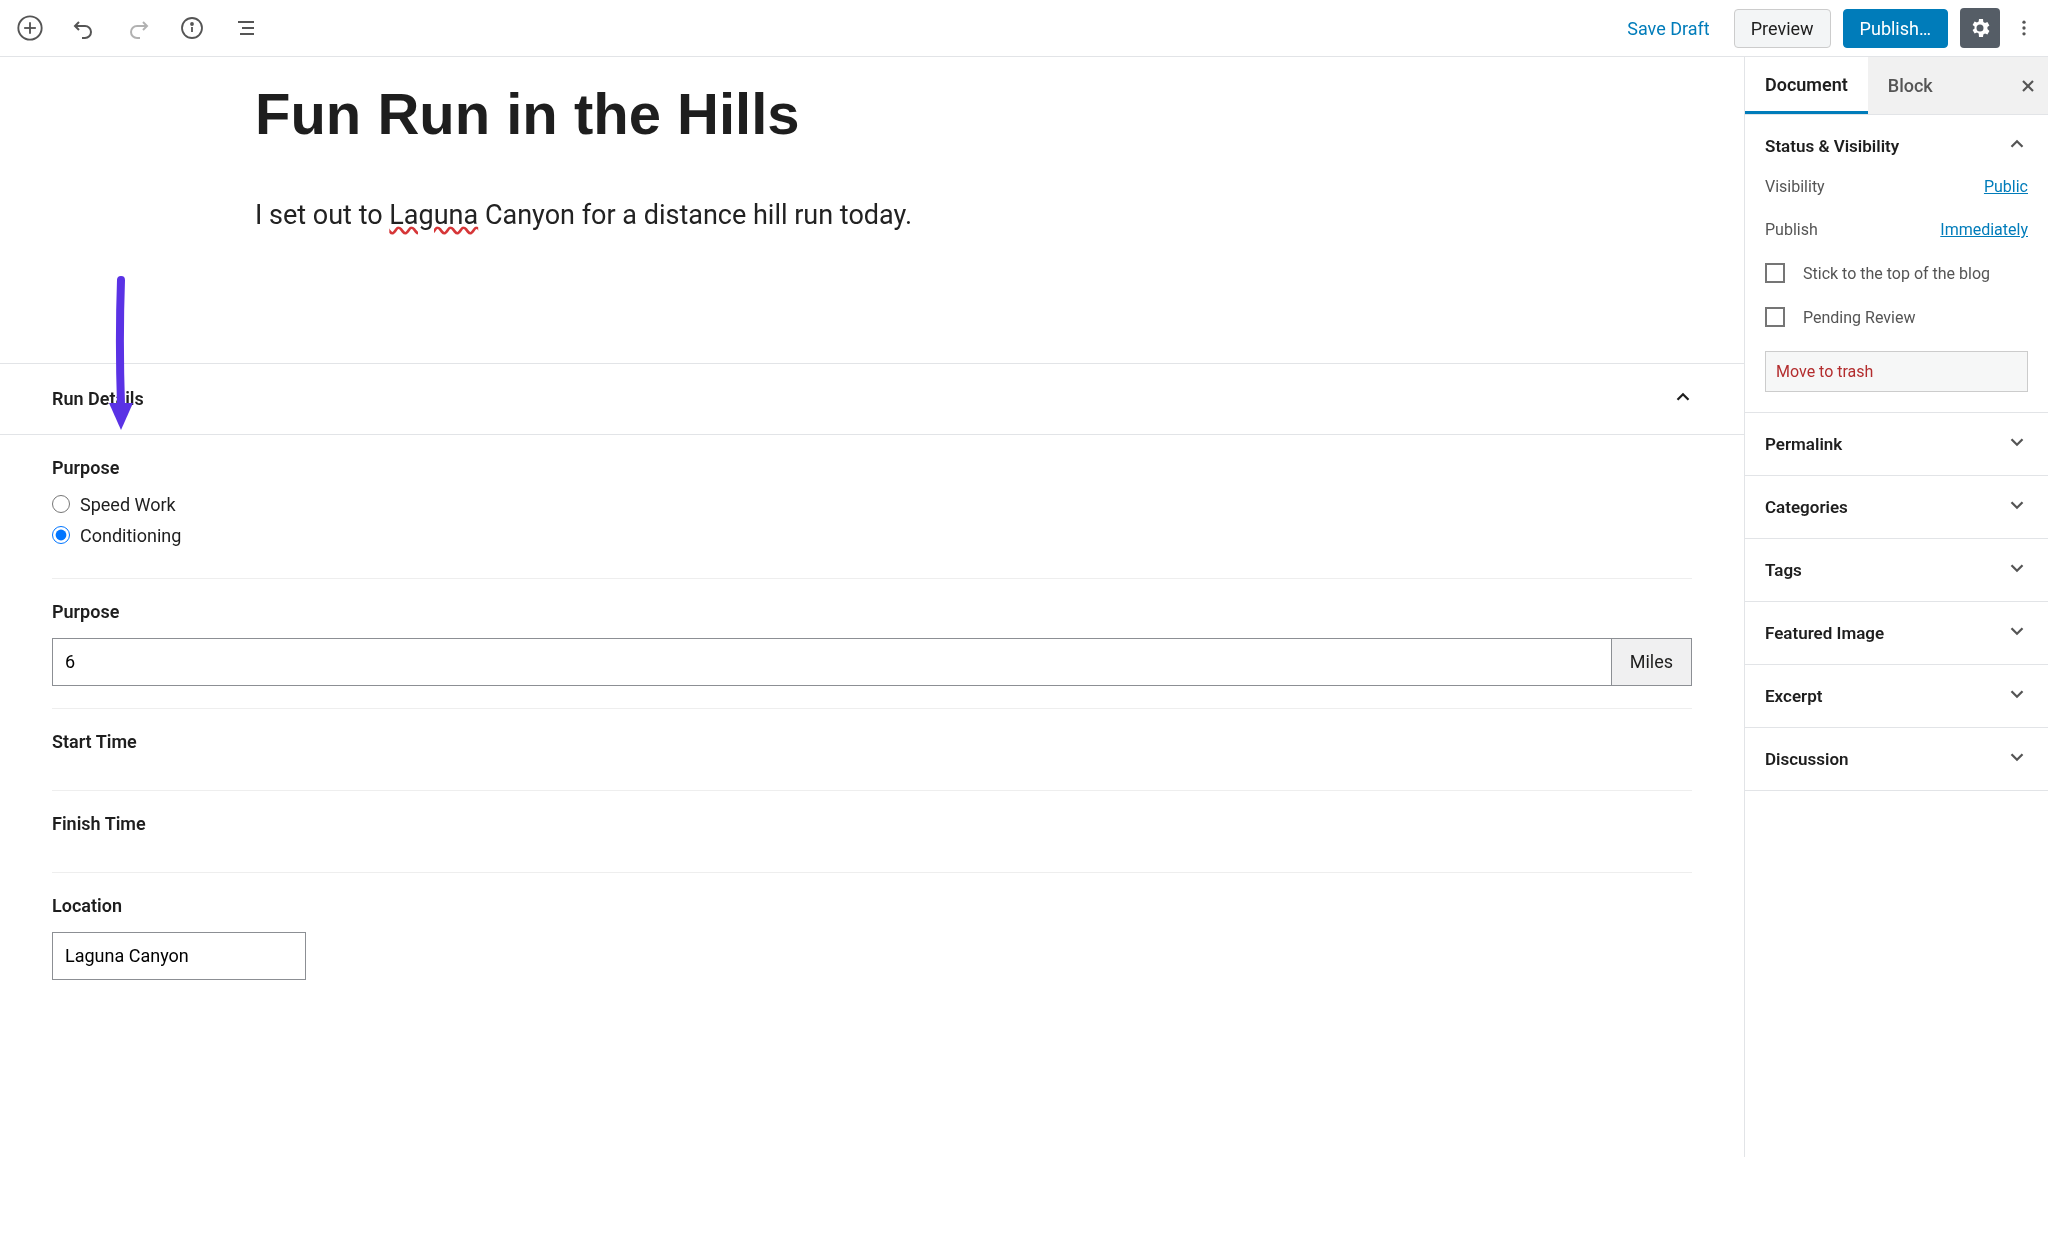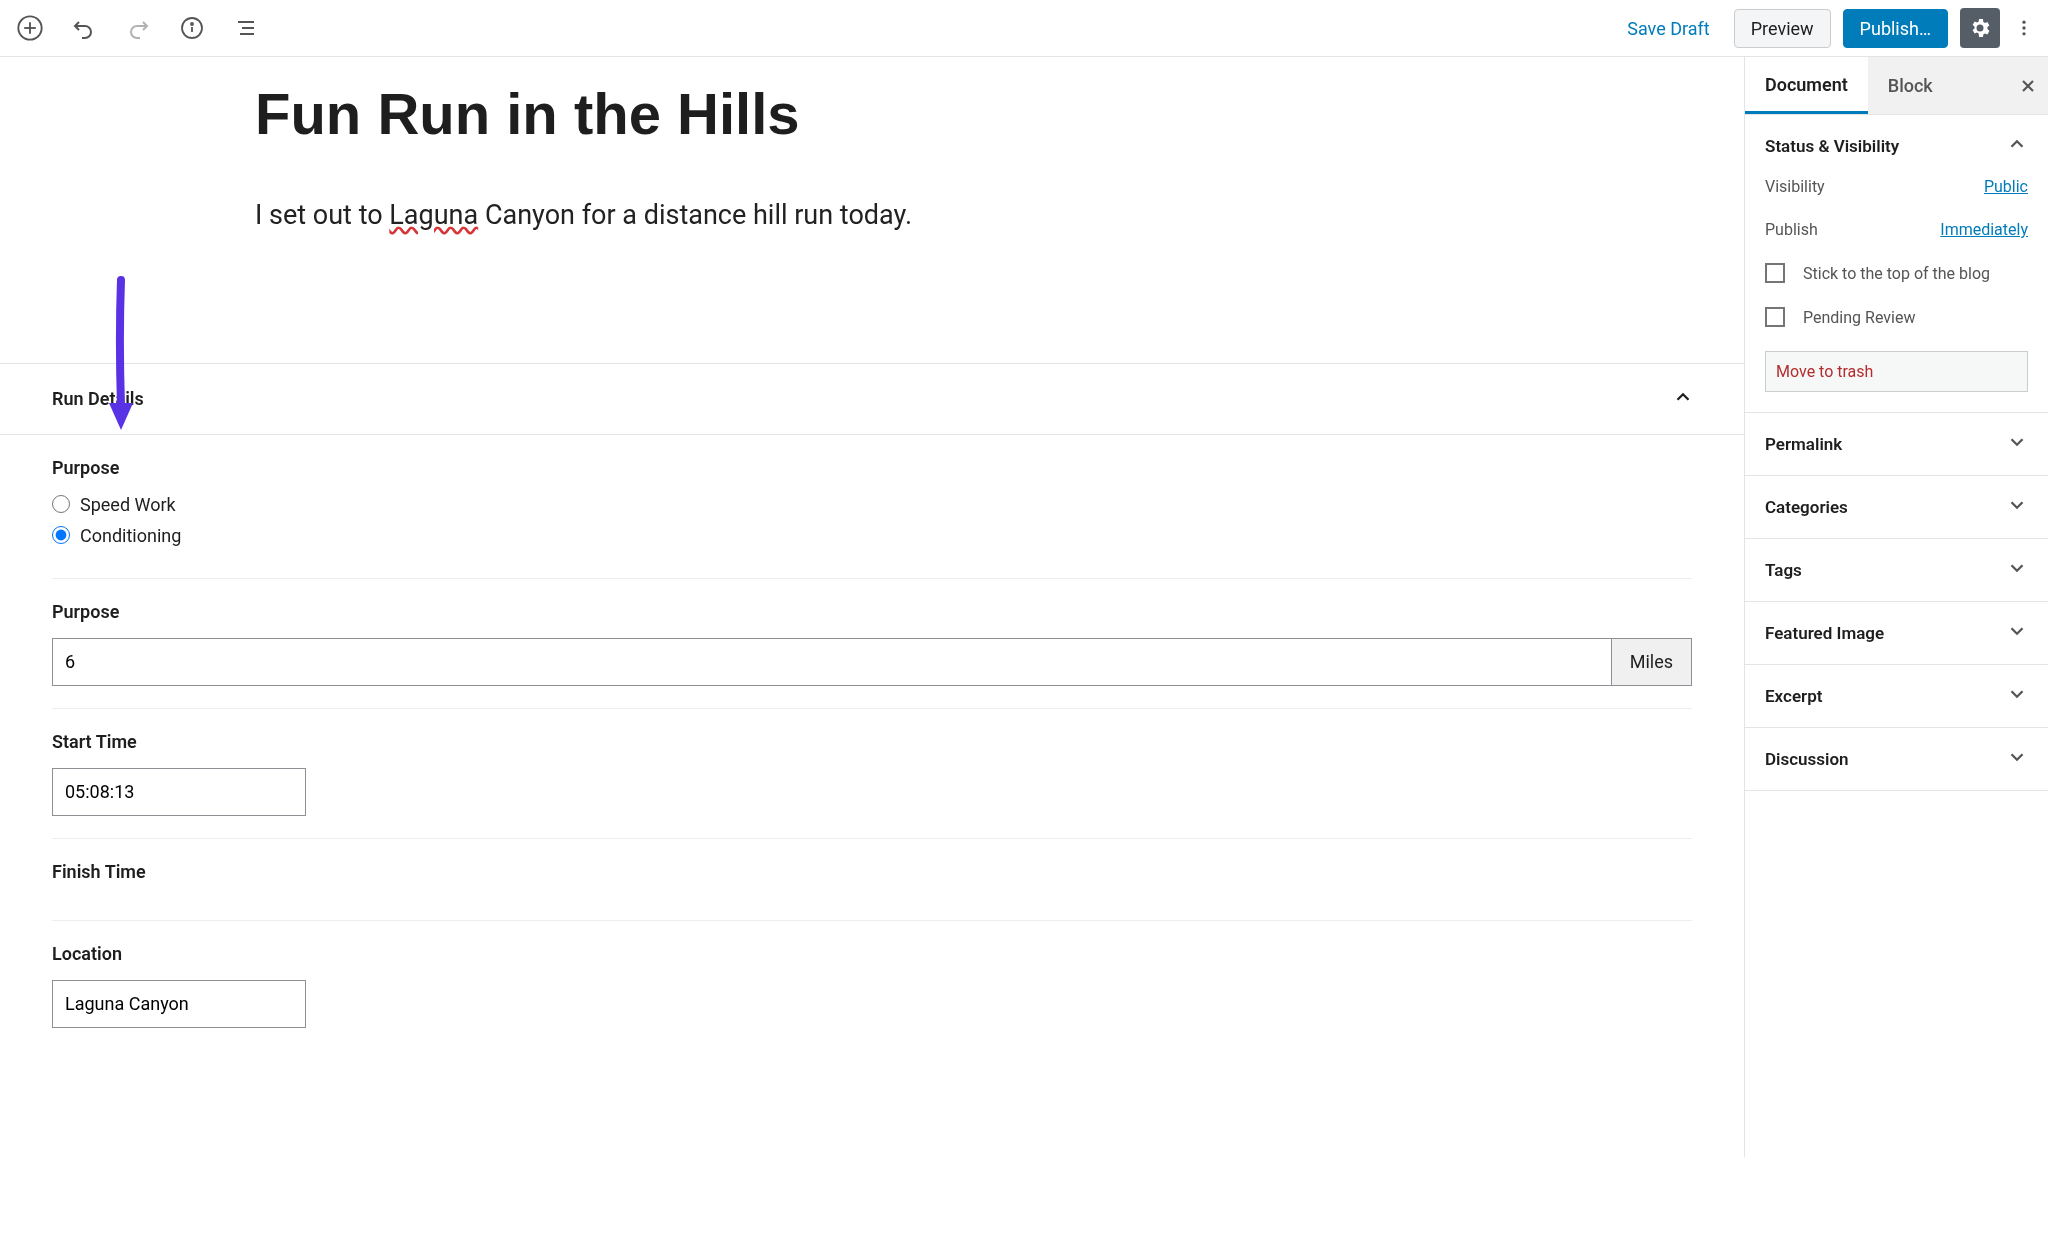--- a/index.html
+++ b/index.html
@@ -156,21 +156,20 @@
             </div>
             <div class="field">
               <span class="field-label">Purpose</span>
               <div class="input-row">
                 <input class="text-input" value="6" style="">
                 <div class="input-unit">Miles</div>
               </div>
             </div>
             <div class="field">
               <span class="field-label">Start Time</span>
-              <input class="text-input" value="05:08:13" style="">
             </div>
             <div class="field">
               <span class="field-label">Finish Time</span>
             </div>
             <div class="field">
               <span class="field-label">Location</span>
               <input class="text-input" value="Laguna Canyon" style="">
             </div>
           </div>
         </div>

